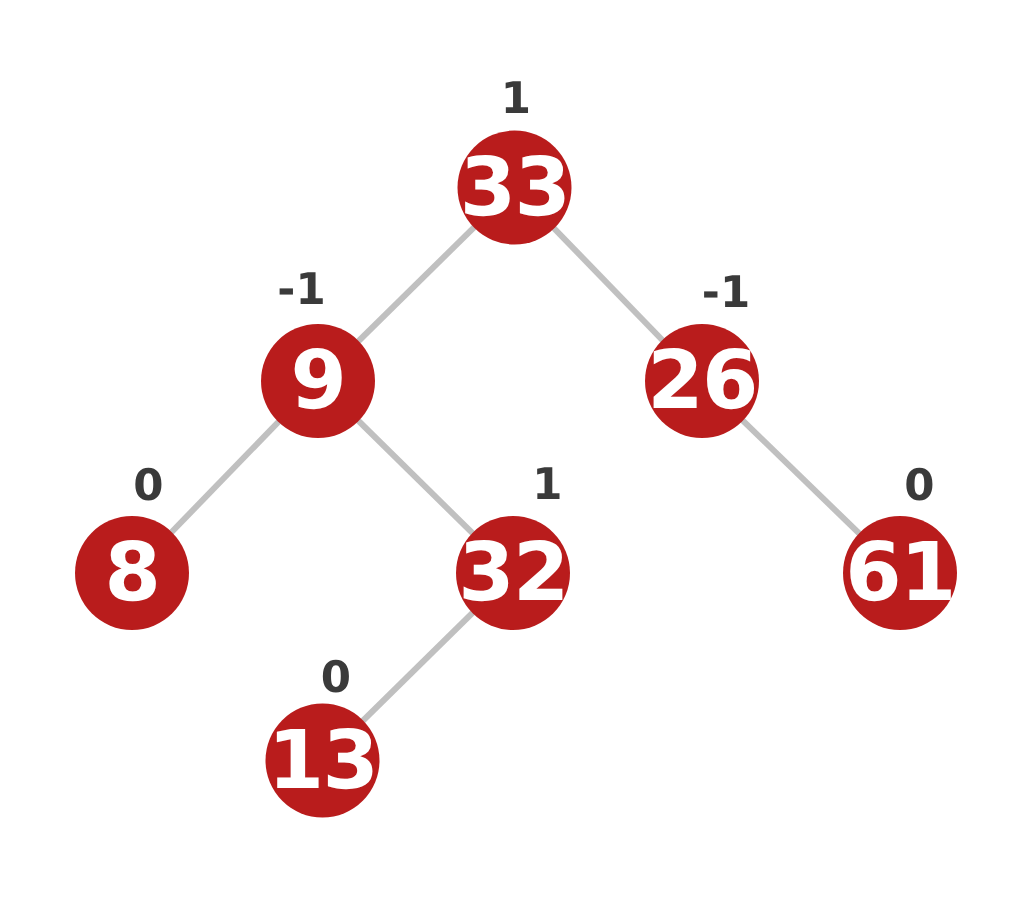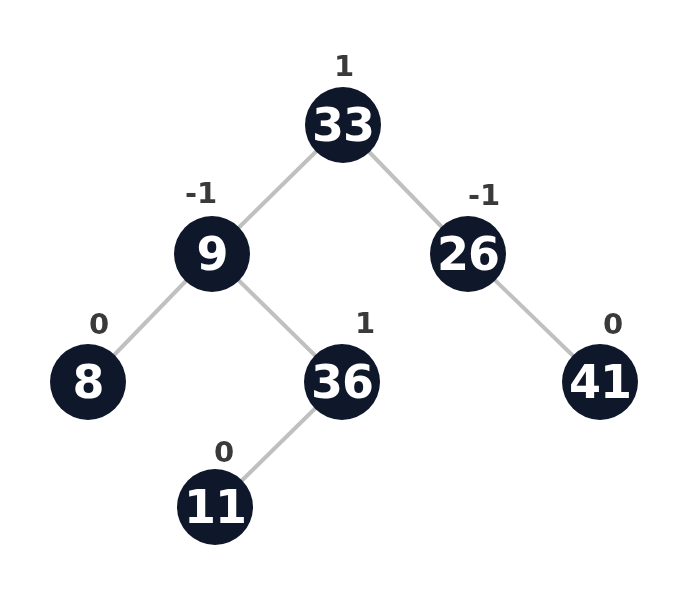--- a/index.html
+++ b/index.html
@@ -24,23 +24,23 @@
   }
   .edges-svg line {
     stroke: #c0c0c0;
     stroke-width: 4px;
   }
   .tree-node {
     position: absolute;
     width: 76px;
     height: 76px;
     border-radius: 50%;
-    background: #0f172a;
+    background: #b91c1c;
     color: #ffffff;
-    font-size: 46px;
+    font-size: 54px;
     font-weight: 700;
     display: flex;
     align-items: center;
     justify-content: center;
     letter-spacing: -1px;
     line-height: 1;
   }
   .balance-label {
     position: absolute;
     transform: translate(-50%, -50%);
@@ -70,17 +70,17 @@
   <div class="balance-label" style="left:484px; top:195px;">-1</div>
   <div class="balance-label" style="left:99px; top:324px;">0</div>
   <div class="balance-label" style="left:365px; top:323px;">1</div>
   <div class="balance-label" style="left:613px; top:324px;">0</div>
   <div class="balance-label" style="left:224px; top:452px;">0</div>
 
   <div class="tree-node" style="left:305px; top:87px;">33</div>
   <div class="tree-node" style="left:174px; top:216px;">9</div>
   <div class="tree-node" style="left:430px; top:216px;">26</div>
   <div class="tree-node" style="left:50px; top:344px;">8</div>
-  <div class="tree-node" style="left:304px; top:344px;">36</div>
-  <div class="tree-node" style="left:562px; top:344px;">41</div>
-  <div class="tree-node" style="left:177px; top:469px;">11</div>
+  <div class="tree-node" style="left:304px; top:344px;">32</div>
+  <div class="tree-node" style="left:562px; top:344px;">61</div>
+  <div class="tree-node" style="left:177px; top:469px;">13</div>
 
 </div>
 
 </body></html>

